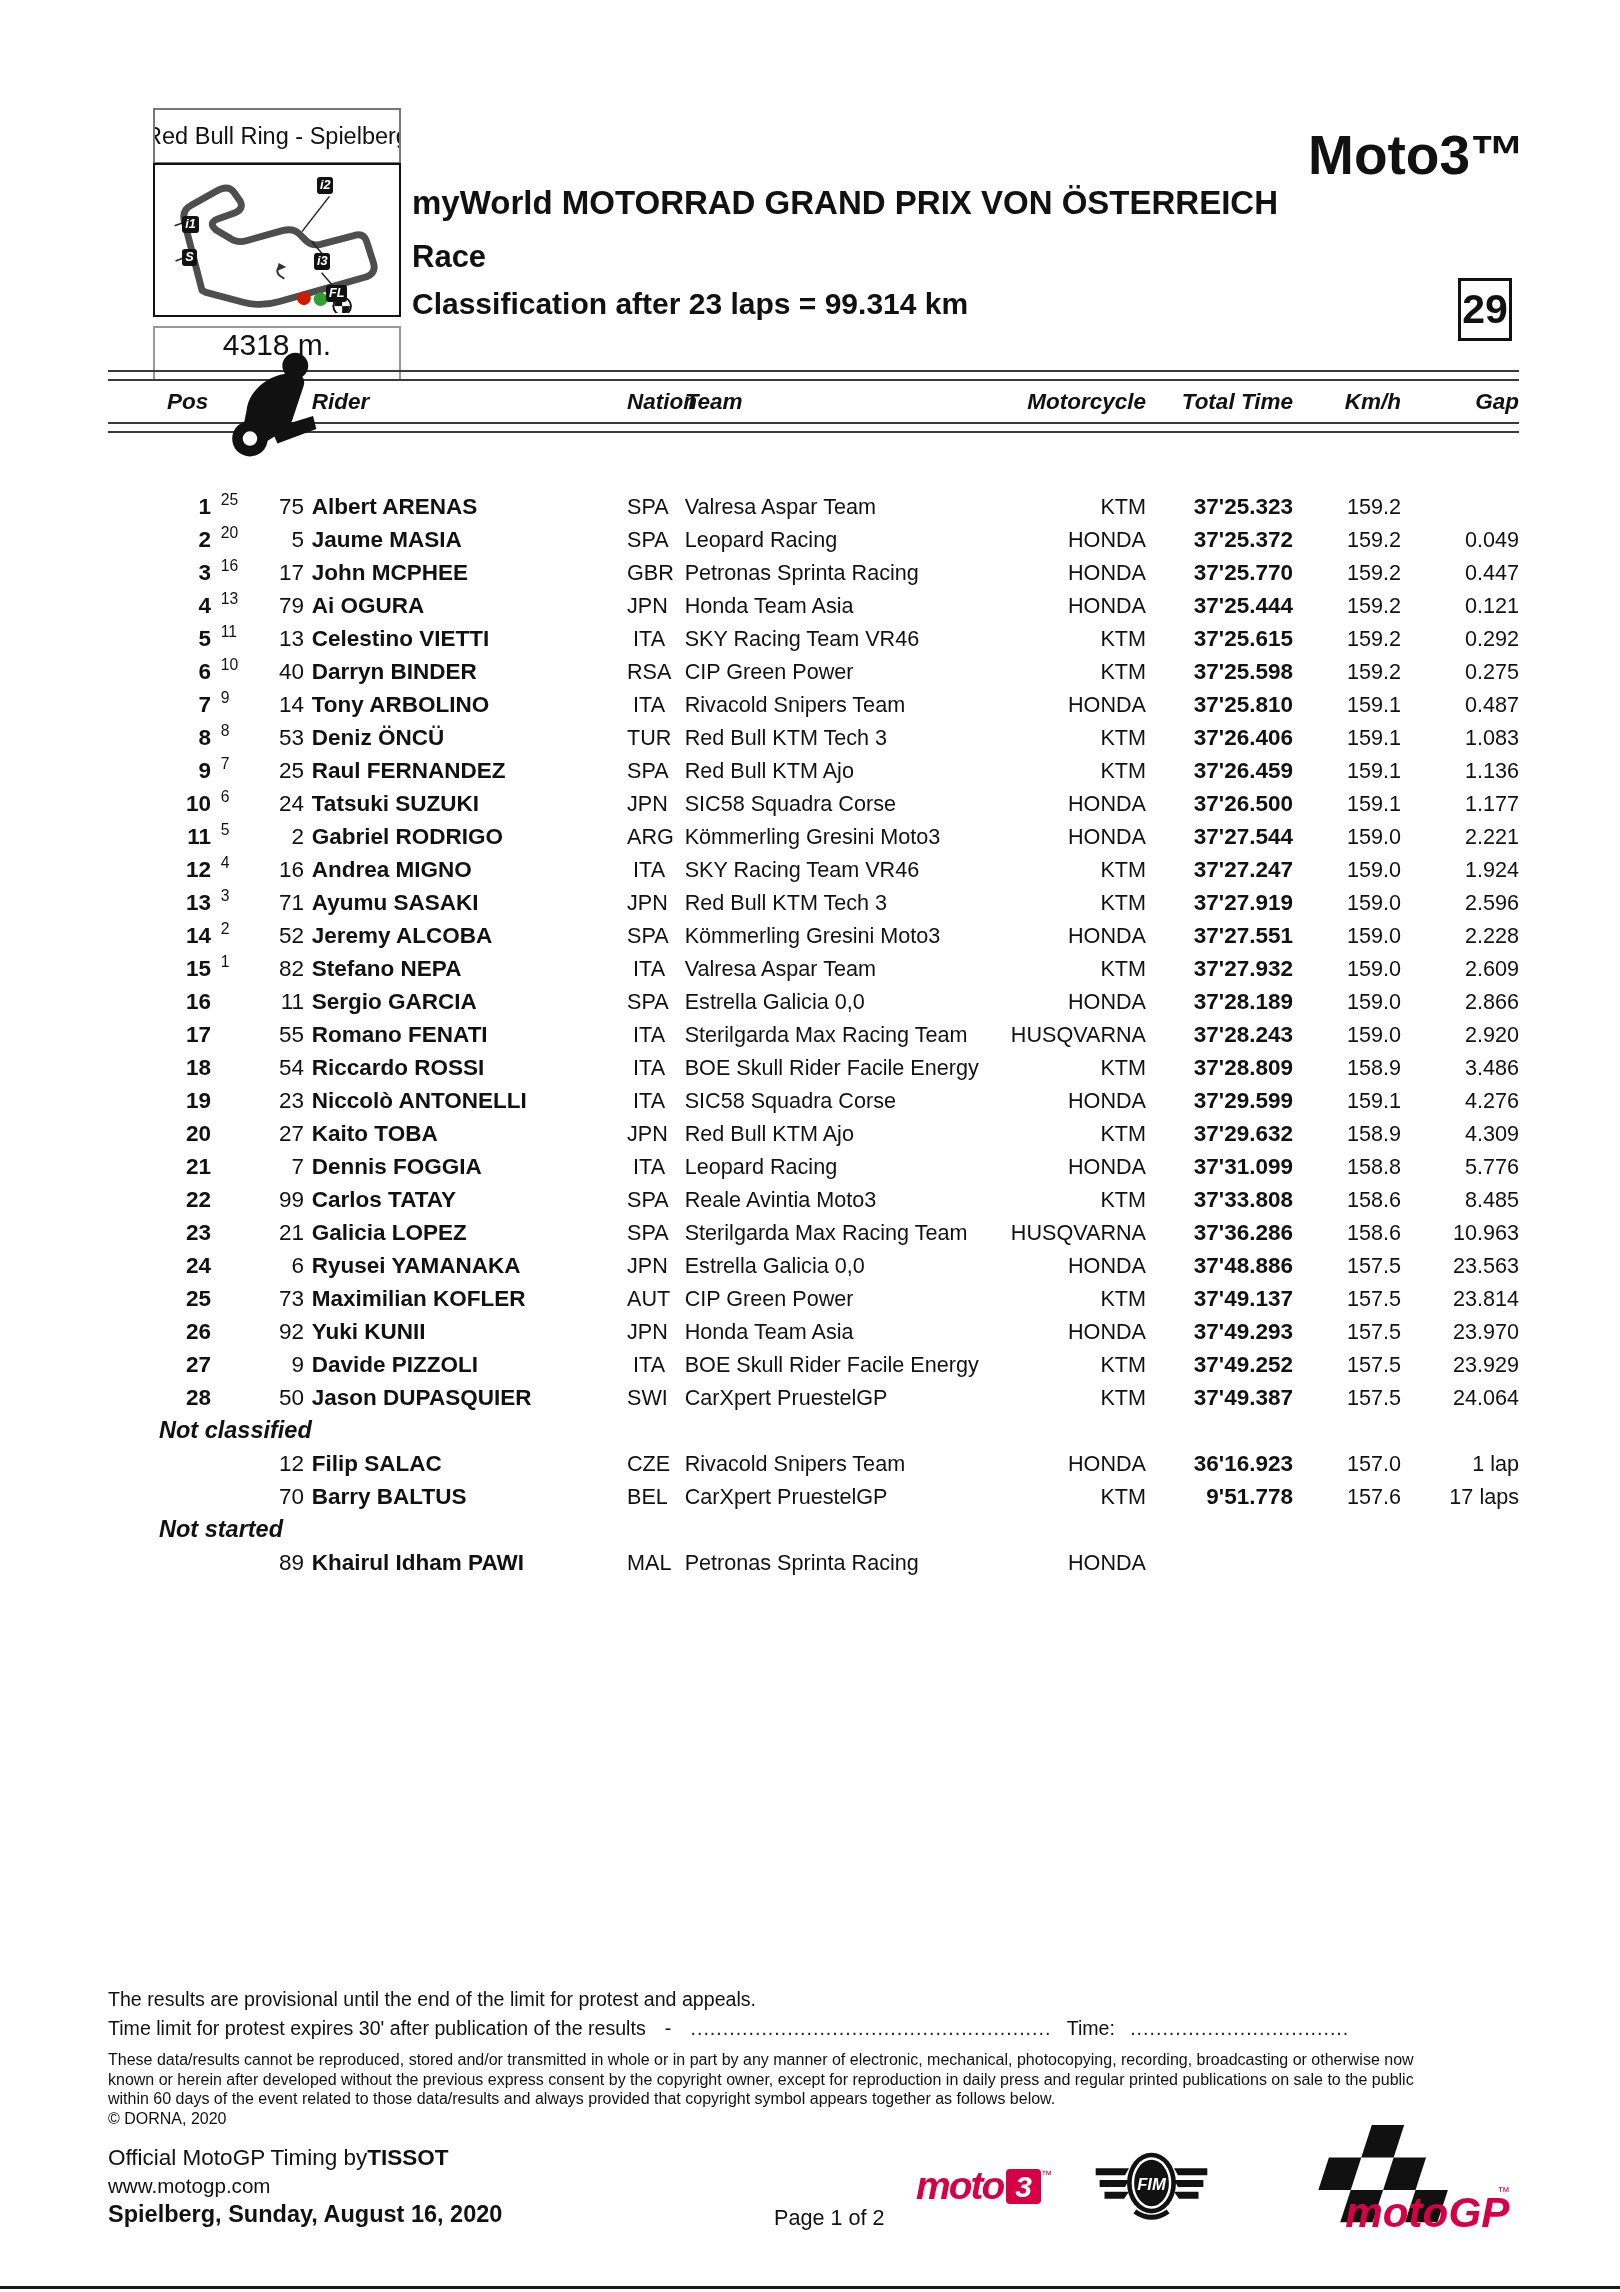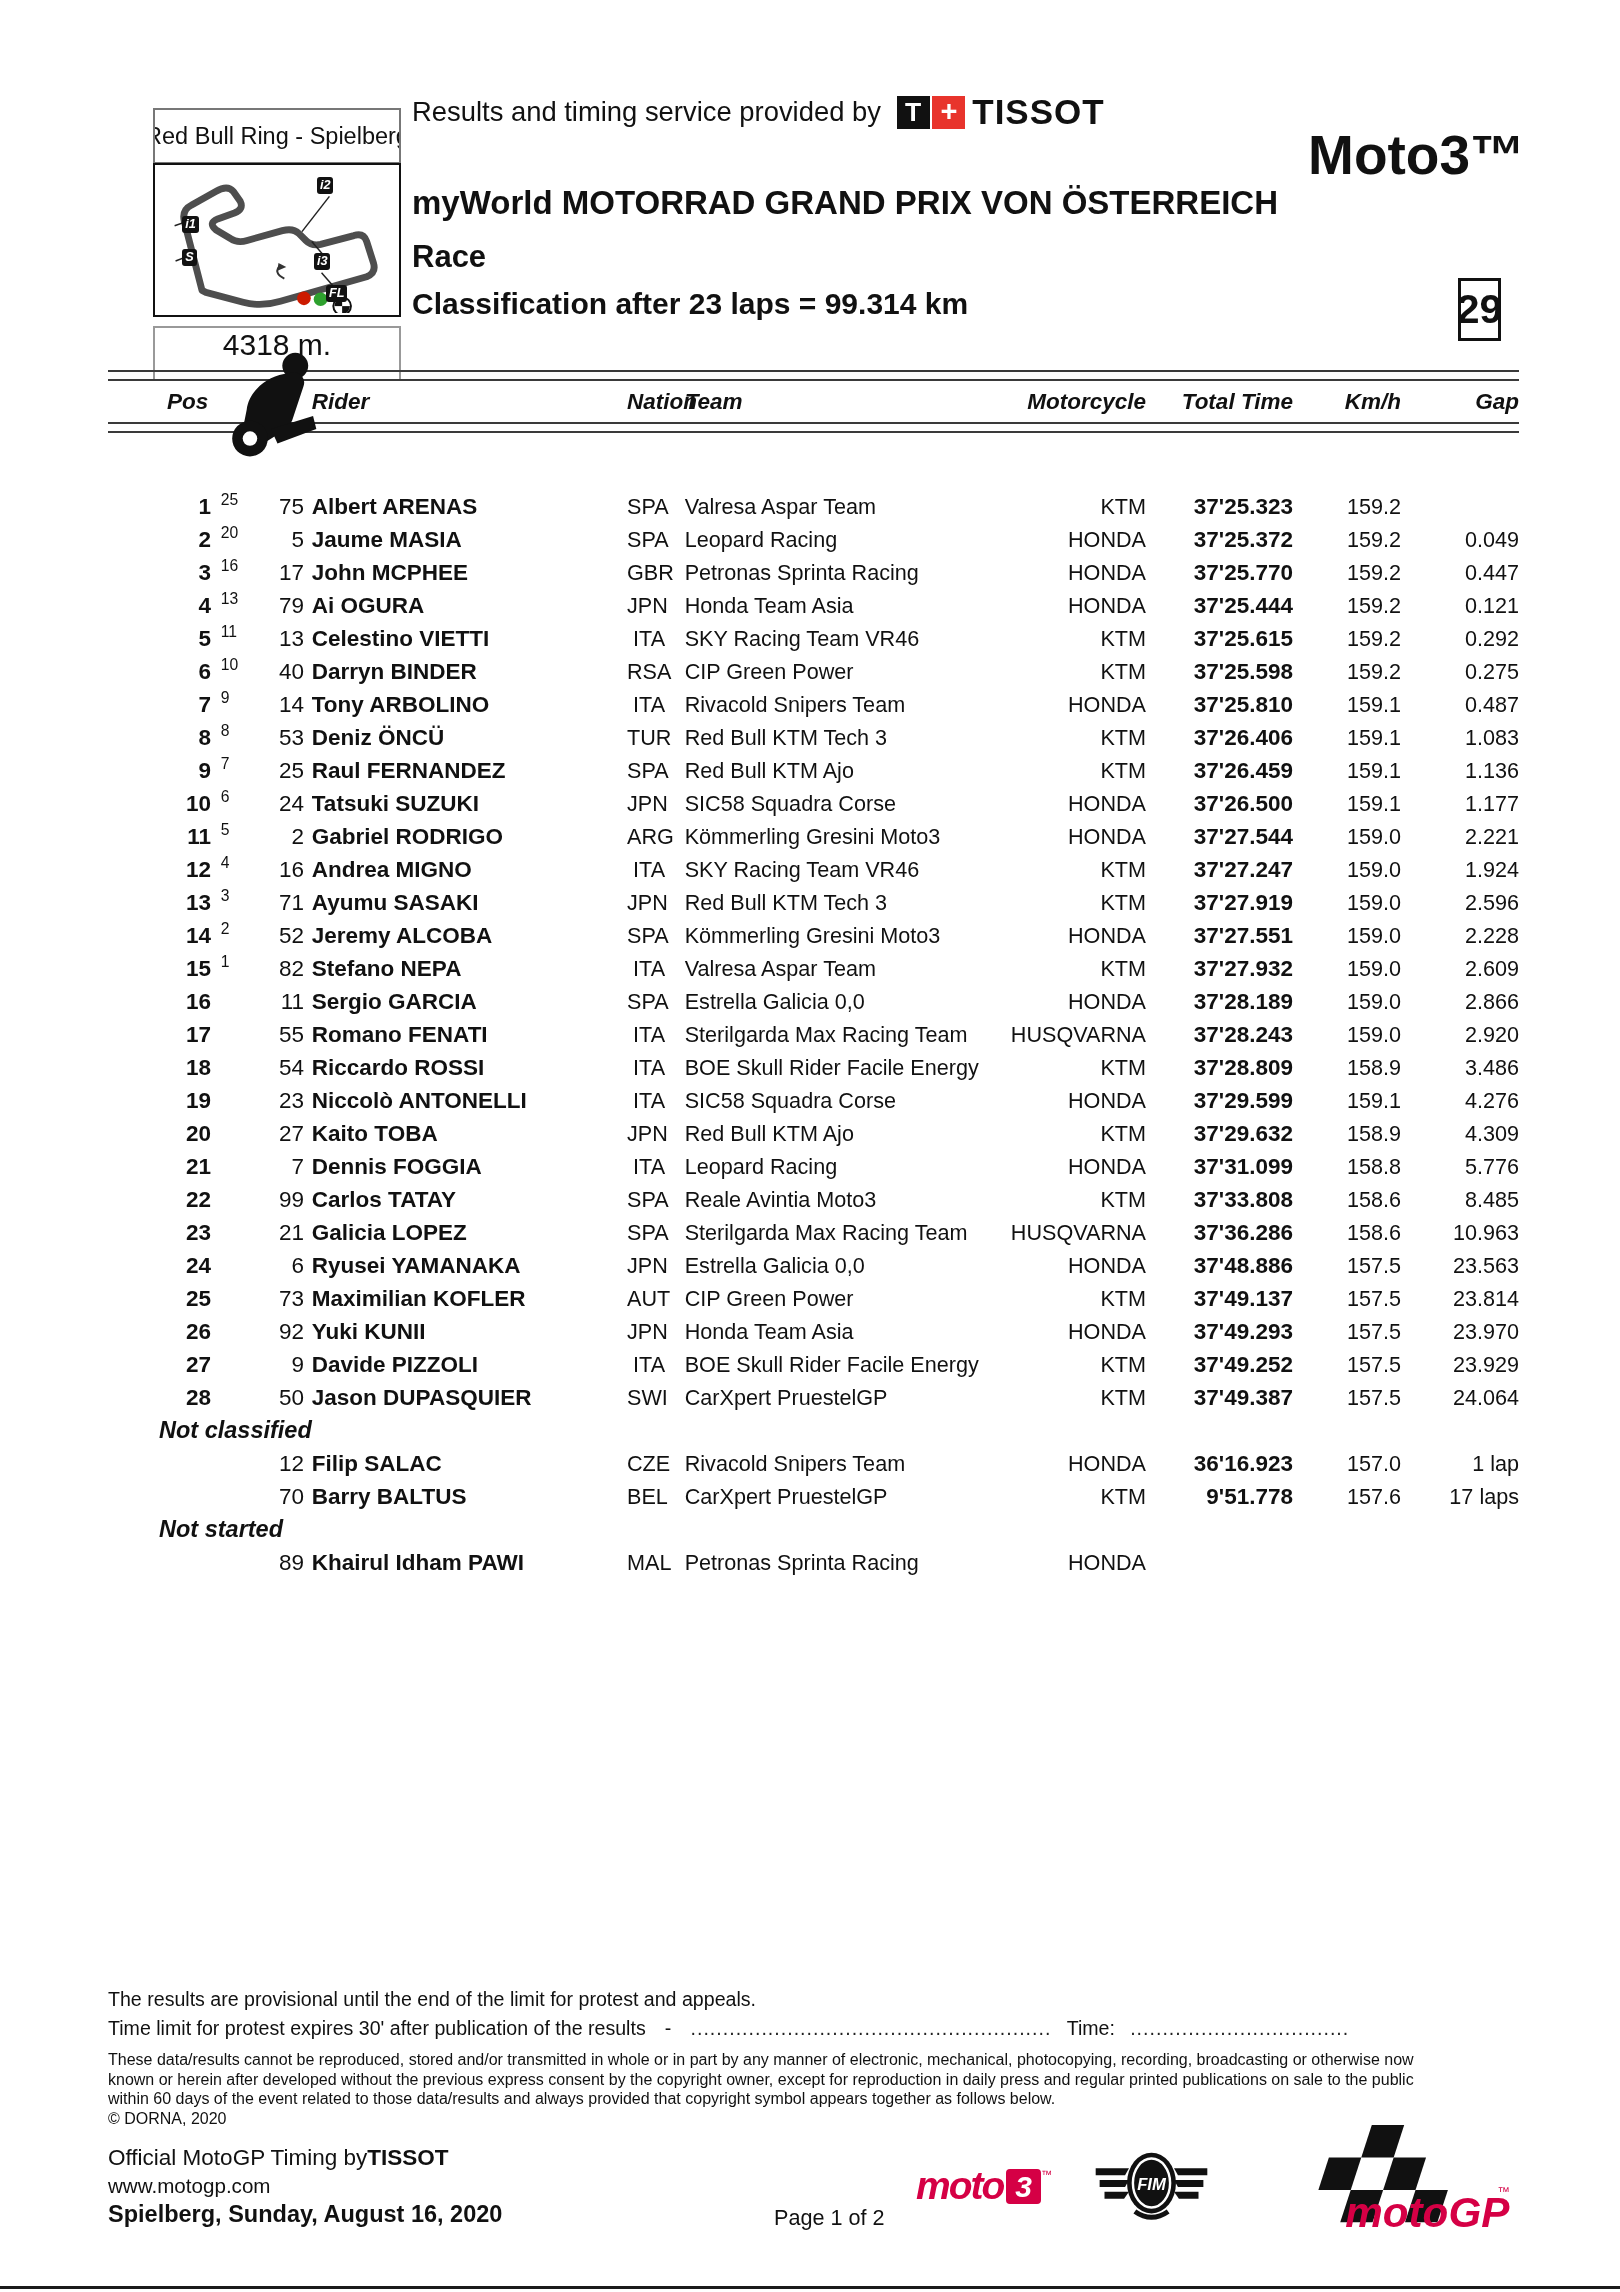--- a/index.html
+++ b/index.html
@@ -23,21 +23,21 @@
   .tissot{display:inline-flex;align-items:center;gap:2.9px;}
   .tbox{display:inline-block;width:33px;height:33px;background:#111;color:#fff;font-weight:bold;
         font-size:26.5px;line-height:33px;text-align:center;}
   .pbox{display:inline-block;width:33px;height:33px;background:#e8342c;color:#fff;font-weight:bold;
         font-size:29px;line-height:31px;text-align:center;}
   .tword{font-weight:800;font-size:35px;letter-spacing:1px;margin-left:3.9px;}
   .cat{position:absolute;right:95px;top:123px;font-size:55px;font-weight:bold;}
   .event{position:absolute;left:412px;top:184px;font-size:33px;font-weight:bold;white-space:nowrap;}
   .session{position:absolute;left:412px;top:239px;font-size:31px;font-weight:bold;}
   .classif{position:absolute;left:412px;top:287px;font-size:30px;font-weight:bold;white-space:nowrap;}
-  .pageno{position:absolute;left:1458px;top:278px;width:43px;height:63px;border:3.9px solid #111;
+  .pageno{position:absolute;left:1458px;top:278px;width:54px;height:63px;border:3.9px solid #111;
           box-sizing:border-box;font-size:41px;font-weight:bold;display:flex;align-items:center;justify-content:center;}
 
   
   .results{position:absolute;left:108px;top:370px;width:1411px;}
   .rule{height:6.9px;border-top:2px solid #3a3a3a;border-bottom:2px solid #3a3a3a;}
   .thead{position:relative;height:41px;}
   .hrow,.row{display:grid;grid-template-columns:103px 54px 39px 323px 44px 323px 152px 147px 108px 118px;
              white-space:nowrap;}
   .hrow{line-height:41px;font-style:italic;font-weight:bold;font-size:22.5px;}
   .hrow .h-pos{padding-left:59px;}
@@ -116,28 +116,20 @@
     <span class="mbadge" style="left:27.4px;top:51px">i1</span>
     <span class="mbadge" style="left:27.4px;top:84px">S</span>
     <span class="mbadge" style="left:159px;top:88px">i3</span>
     <span class="mbadge" style="left:171px;top:120px">FL</span>
   </div>
 
   <div class="tlen">
     <span>4318 m.</span>
   </div>
 
-  <div class="provided">
-    <span>Results and timing service provided by</span>
-    <span class="tissot">
-      <span class="tbox">T</span>
-      <span class="pbox">+</span>
-      <span class="tword">TISSOT</span>
-    </span>
-  </div>
   <div class="cat">Moto3™</div>
   <div class="event">myWorld MOTORRAD GRAND PRIX VON ÖSTERREICH</div>
   <div class="session">Race</div>
   <div class="classif">Classification after 23 laps = 99.314 km</div>
   <div class="pageno">29</div>
 
   <div class="results">
     <div class="rule"></div>
     <div class="thead">
       <svg class="rider-icon" viewBox="0 0 60 68">

